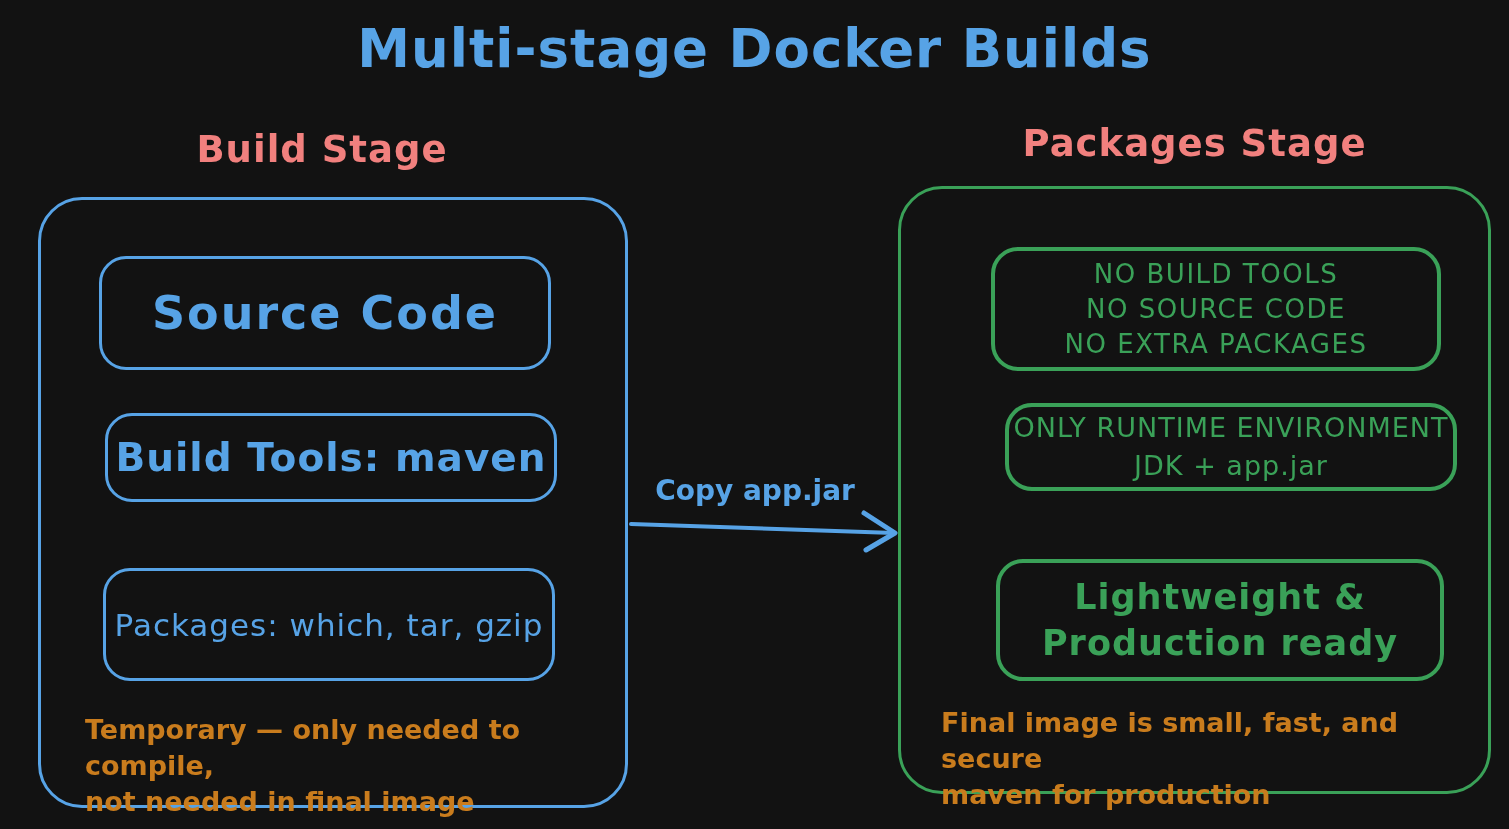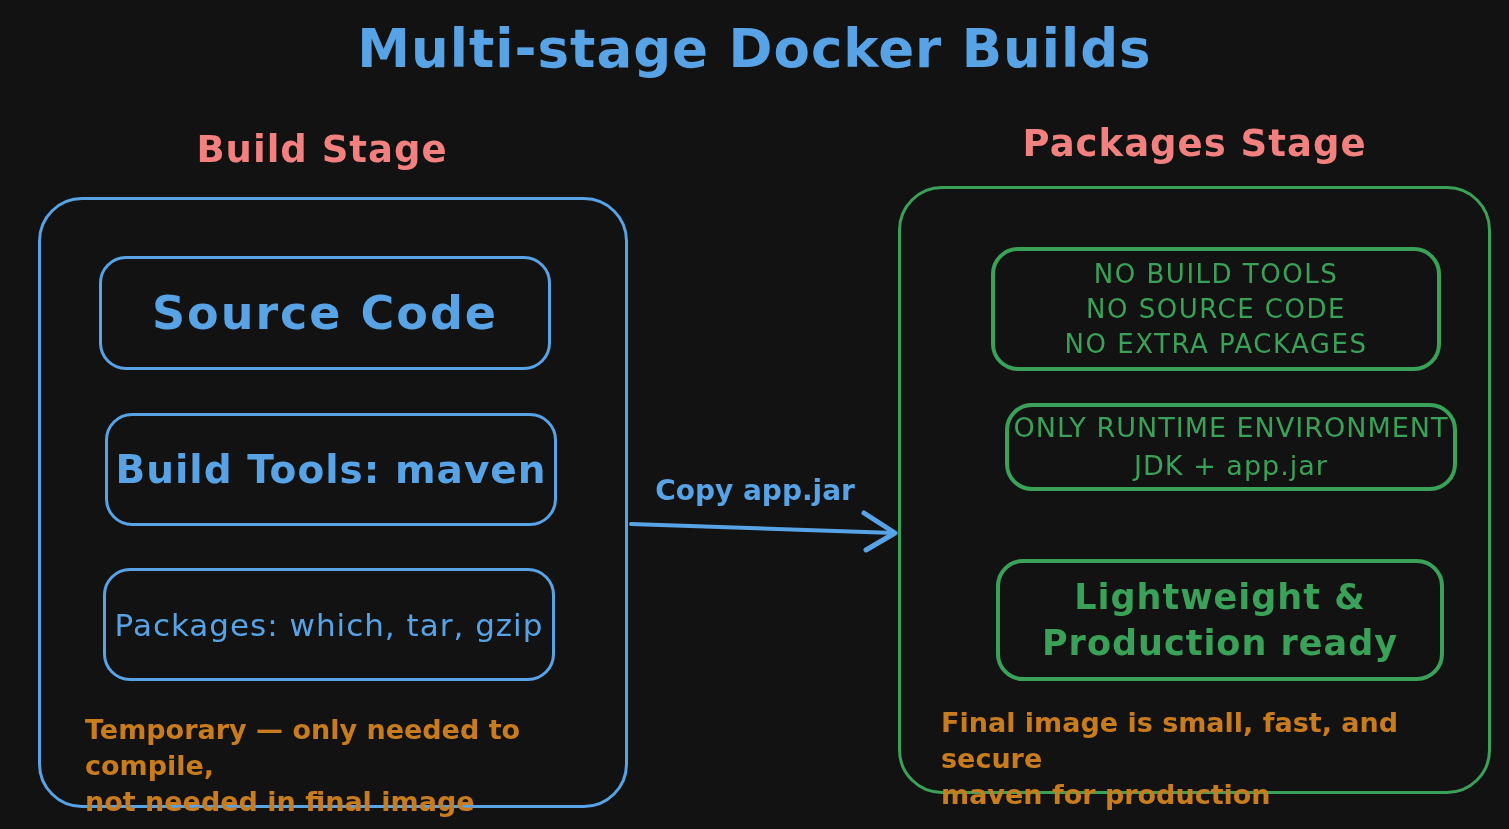--- a/index.html
+++ b/index.html
@@ -45,21 +45,21 @@
   .inner-box{
     box-sizing:border-box;
     border-radius:27px;
     display:flex;flex-direction:column;
     align-items:center;justify-content:center;
     text-align:center;
   }
   .blue-box{border:3.5px solid #57a3e6;color:#57a3e6;}
   .green-box{border:4px solid #3aa158;color:#3aa158;}
   .source-code-box{left:58px;top:56px;width:452px;height:114px;font-size:46px;font-weight:bold;letter-spacing:2px;}
-  .build-tools-box{left:64px;top:213px;width:452px;height:113px;font-size:39px;font-weight:bold;letter-spacing:1px;}
+  .build-tools-box{left:64px;top:213px;width:452px;height:89px;font-size:39px;font-weight:bold;letter-spacing:1px;}
   .packages-box{left:62px;top:368px;width:452px;height:113px;font-size:31px;font-weight:normal;letter-spacing:1px;}
   .no-box{left:90px;top:58px;width:450px;height:124px;font-size:26px;line-height:35px;letter-spacing:1.5px;}
   .runtime-box{left:92px;top:214px;width:452px;height:88px;font-size:27px;line-height:38px;letter-spacing:1px;margin-left:12px;}
   .lightweight-box{left:95px;top:370px;width:448px;height:122px;font-size:35px;font-weight:bold;line-height:46px;letter-spacing:1px;}
   
   .note{
     color:#c97c1d;
     font-size:27px;line-height:36px;
     font-weight:bold;
   }

